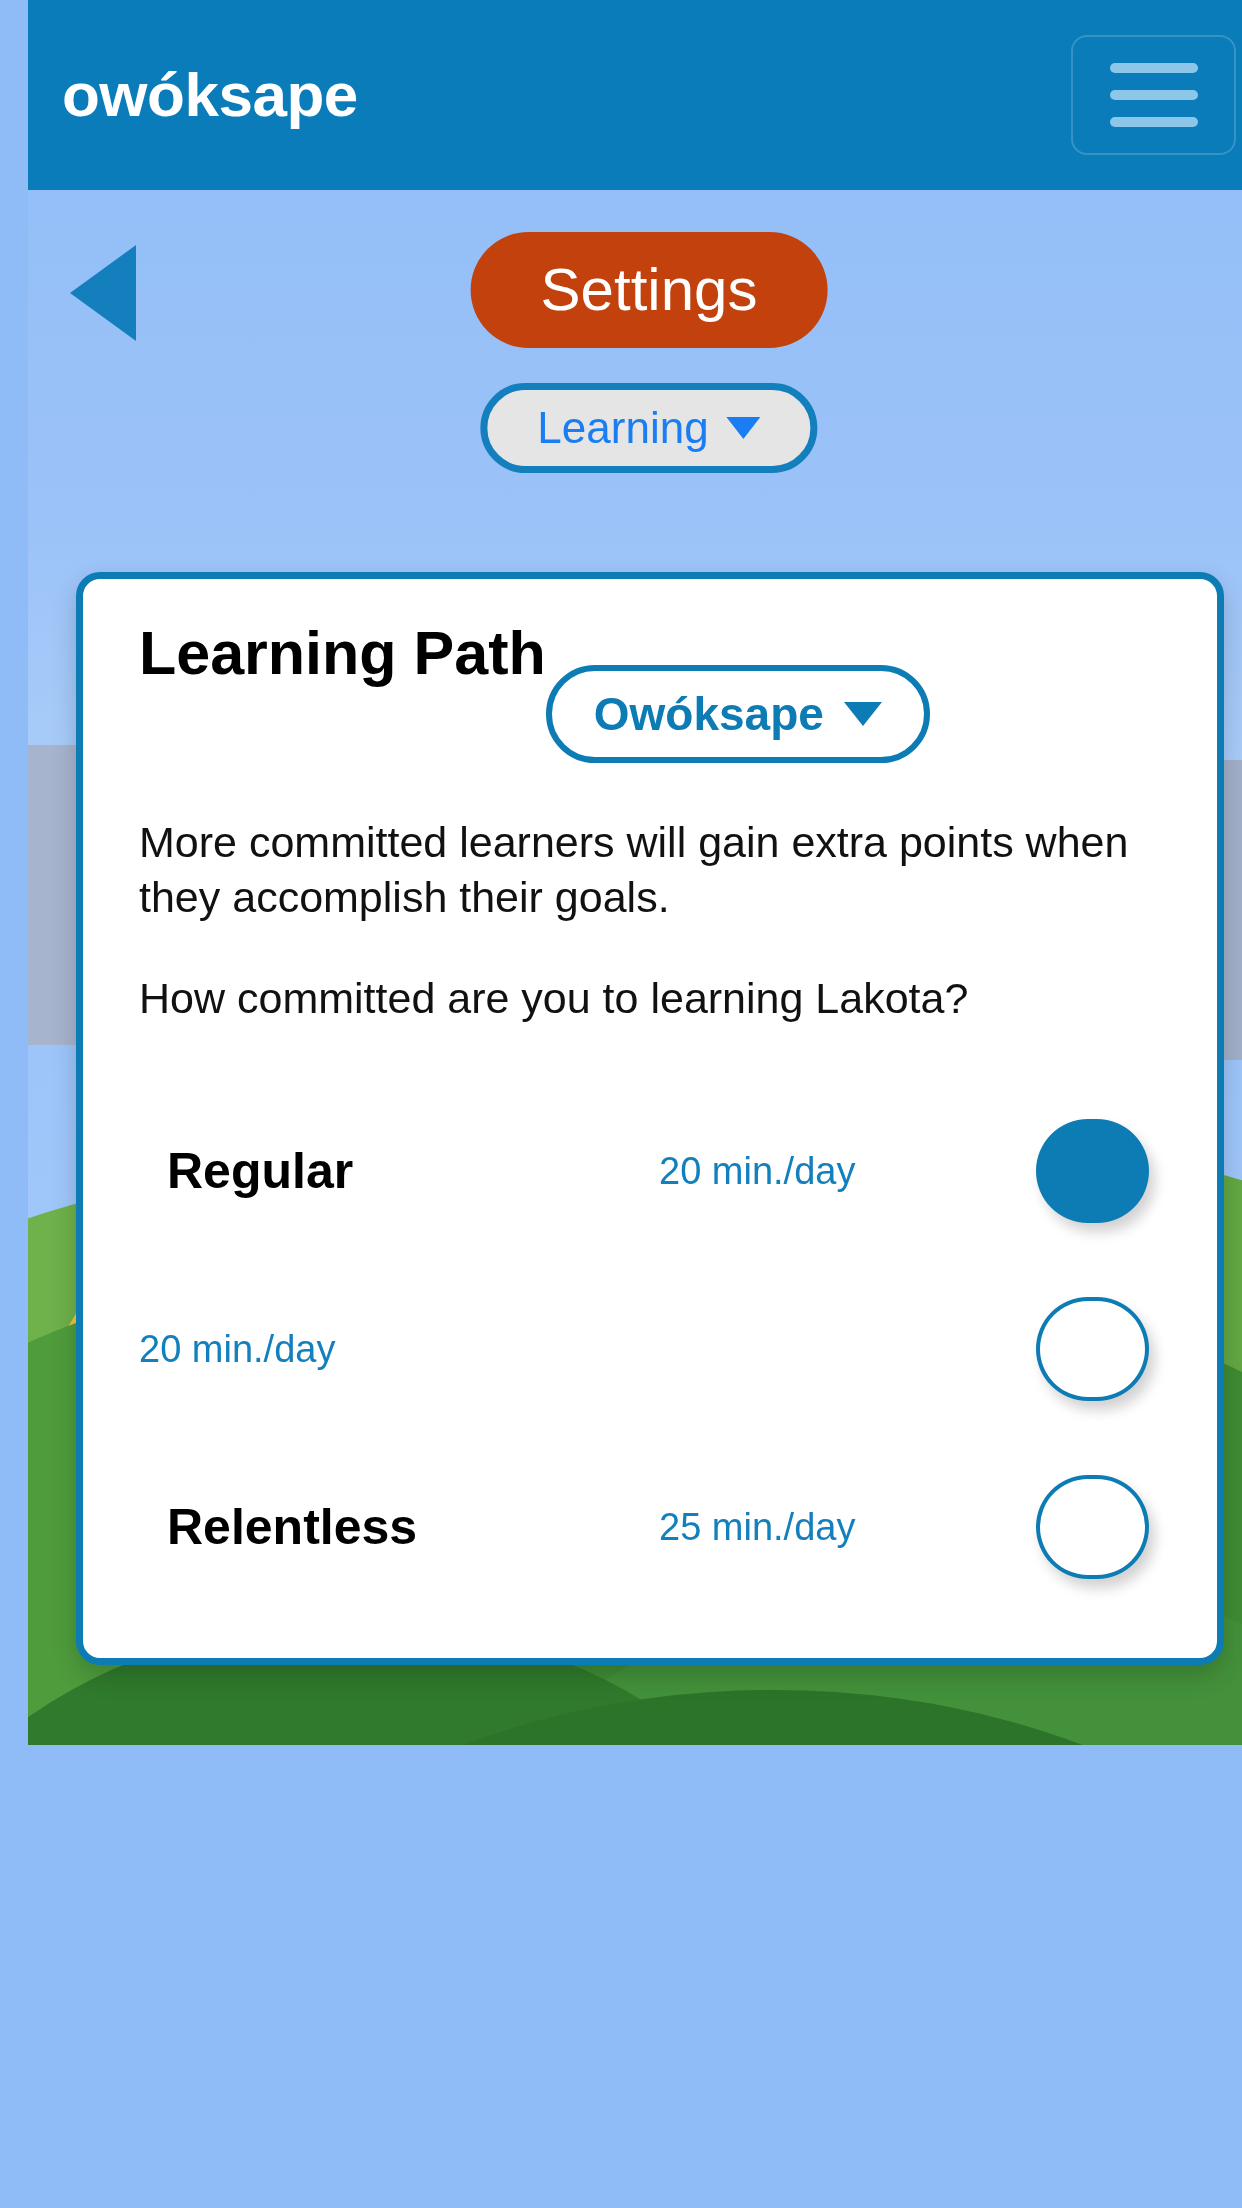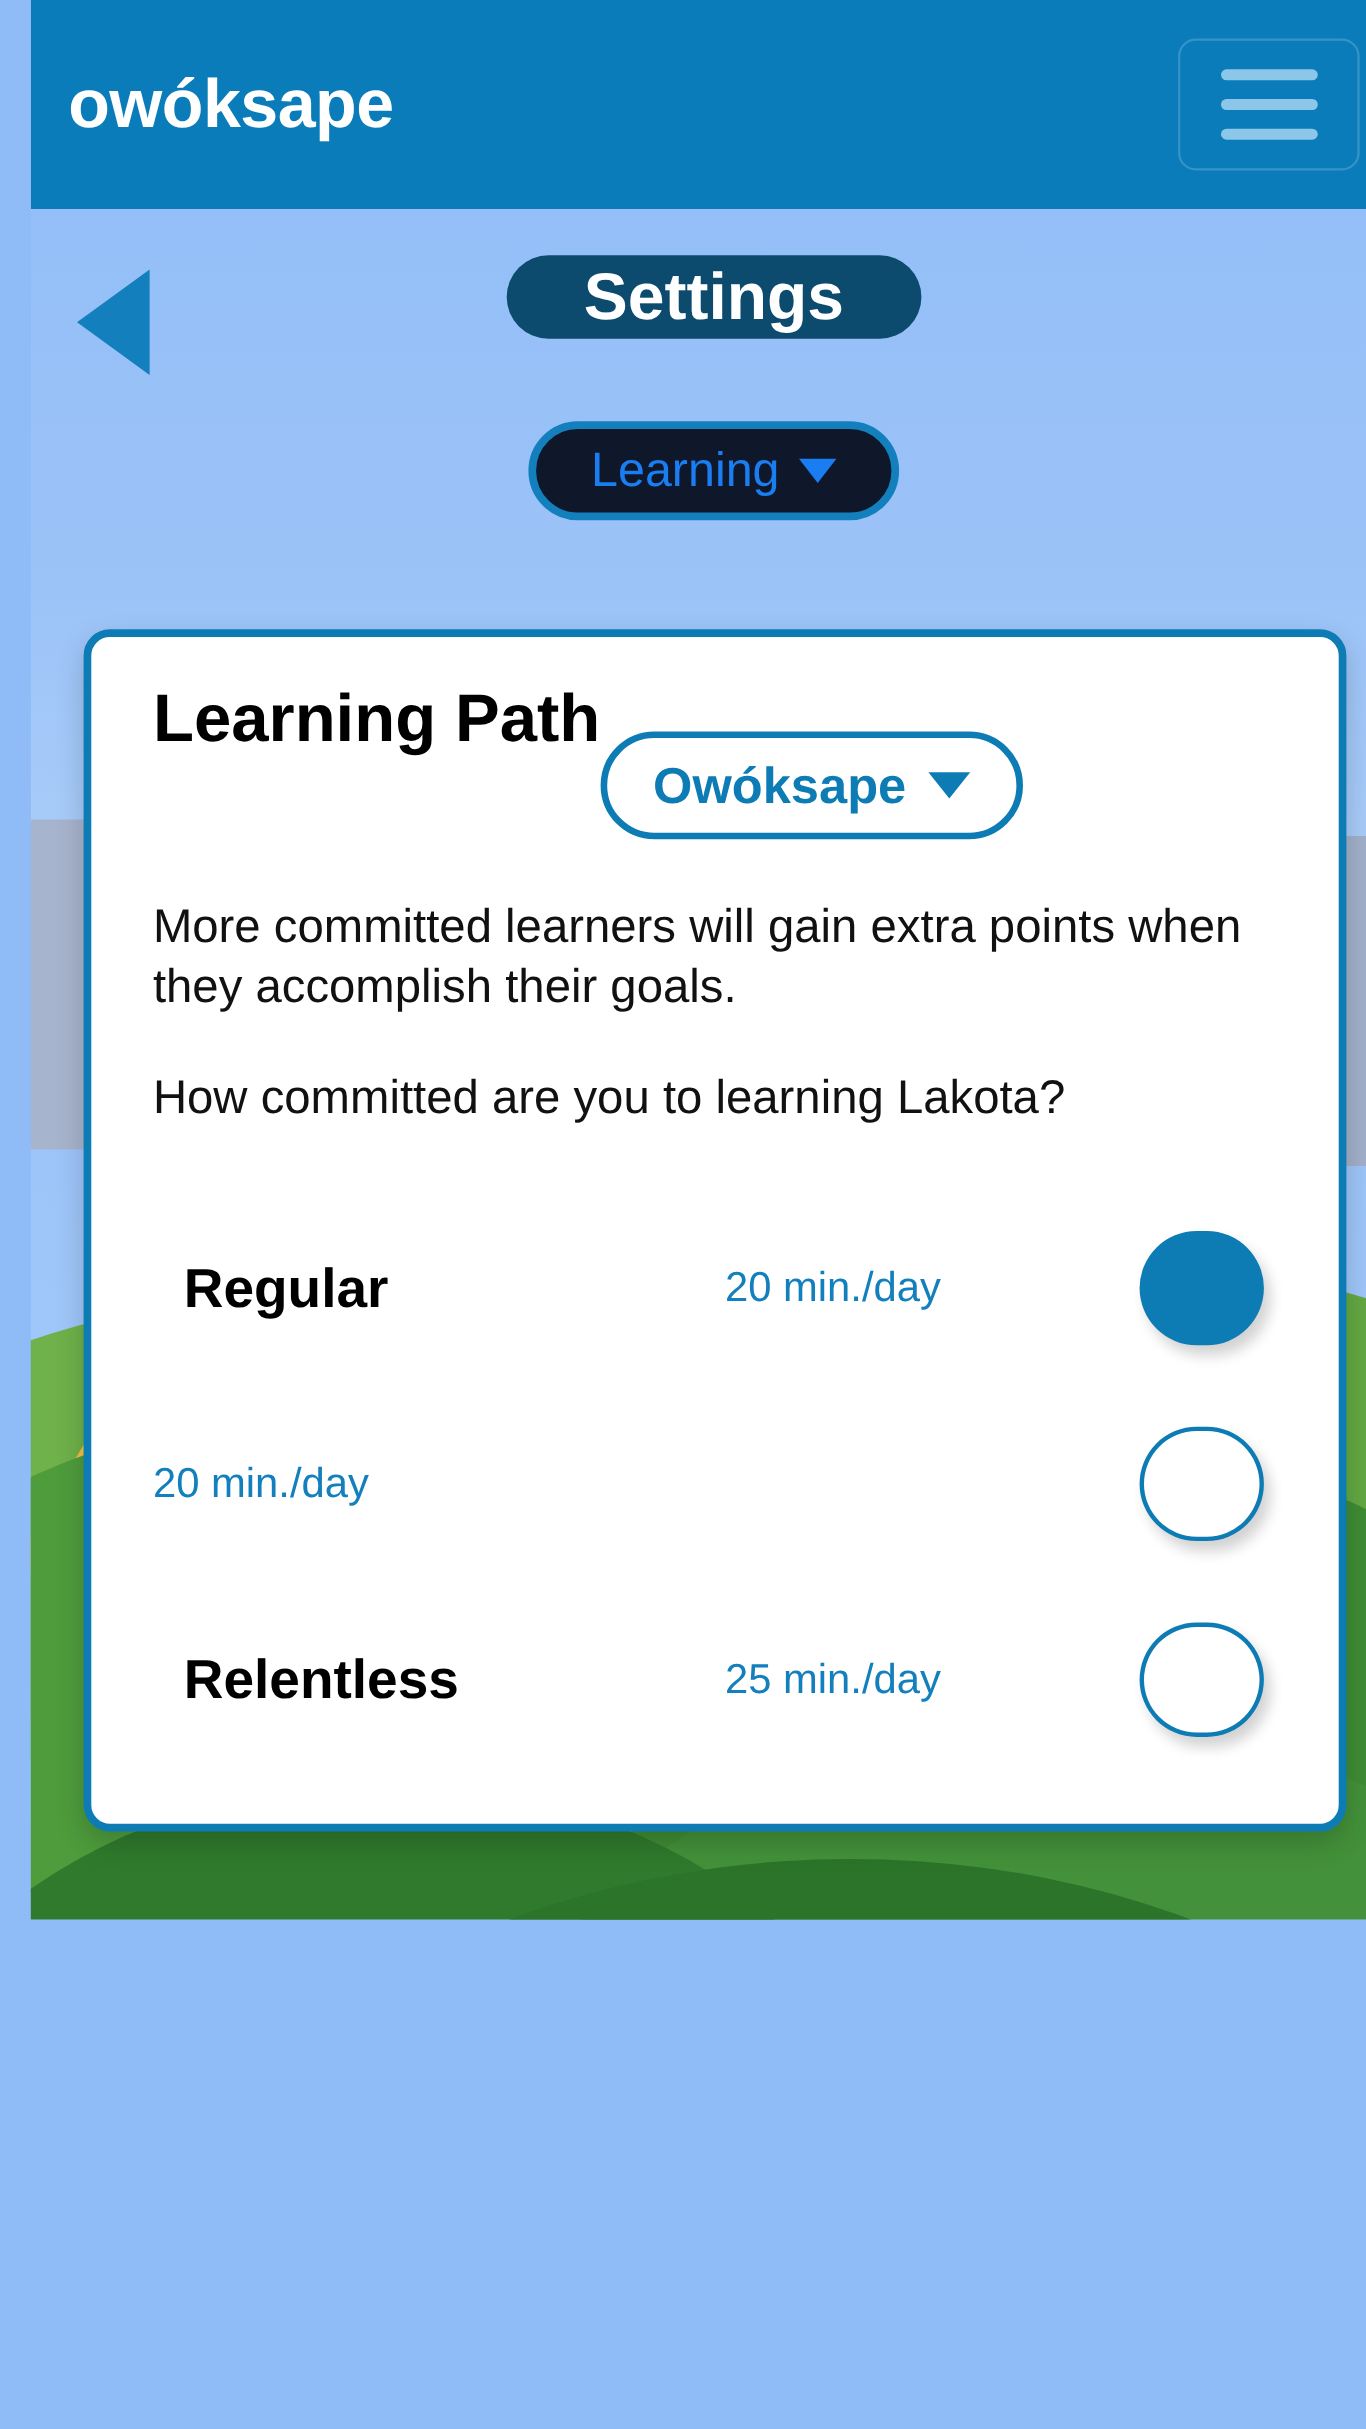--- a/index.html
+++ b/index.html
@@ -76,26 +76,26 @@
   
   .sub-head { position:absolute; left:0; top:190px; width:1242px; height:320px; }
   .back-arrow {
     position:absolute; left:42px; top:55px; width:0; height:0;
     border-top:48px solid transparent; border-bottom:48px solid transparent;
     border-right:66px solid #1380bd;
     filter:drop-shadow(0 0 0 rgba(0,0,0,0));
   }
   .settings-pill {
     position:absolute; left:50%; transform:translateX(-50%); top:42px;
-    background:#0c4a6e; color:#fff; font-size:60px; font-weight:bold;
-    padding:8px 70px; border-radius:60px; line-height:1;
+    background:#c2410c; color:#fff; font-size:60px; font-weight:normal;
+    padding:28px 70px; border-radius:60px; line-height:1;
   }
   .lang-pill {
     position:absolute; left:50%; transform:translateX(-50%); top:193px;
-    background:#0f172a; border:7px solid #1380bd; border-radius:60px;
+    background:#e5e5e5; border:7px solid #1380bd; border-radius:60px;
     padding:14px 50px; display:flex; align-items:center; gap:18px;
   }
   .lang-pill-label { color:#1a7ef2; font-size:44px; line-height:1.1; }
   .caret { width:0; height:0; border-left:17px solid transparent;
            border-right:17px solid transparent; border-top:22px solid #1a7ef2; }
 
   
   .card {
     position:absolute; left:48px; top:572px; width:1148px;
     background:#fff; border:7px solid #0d7cb5; border-radius:24px;

